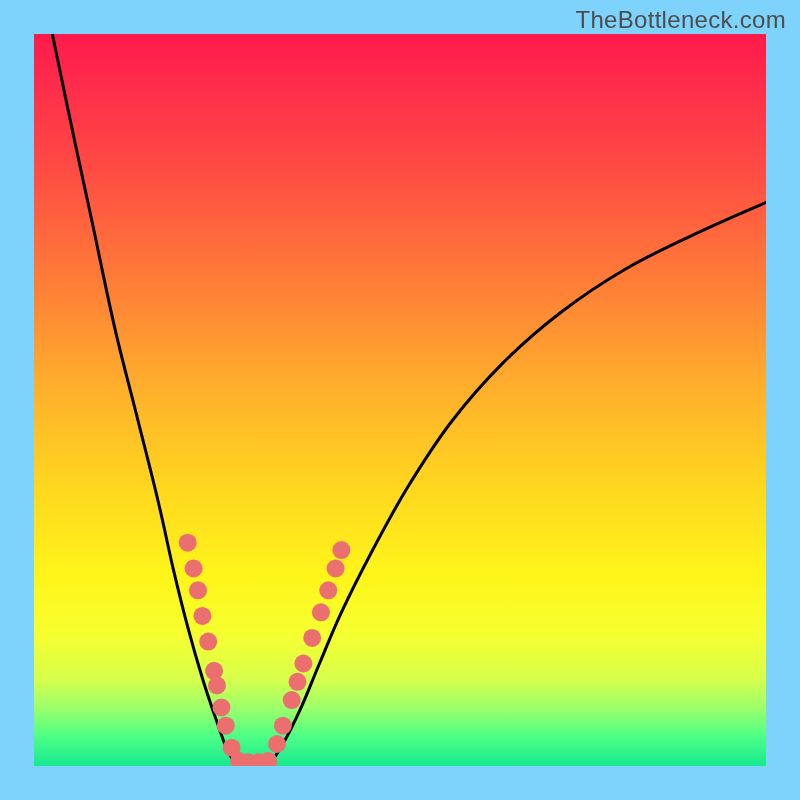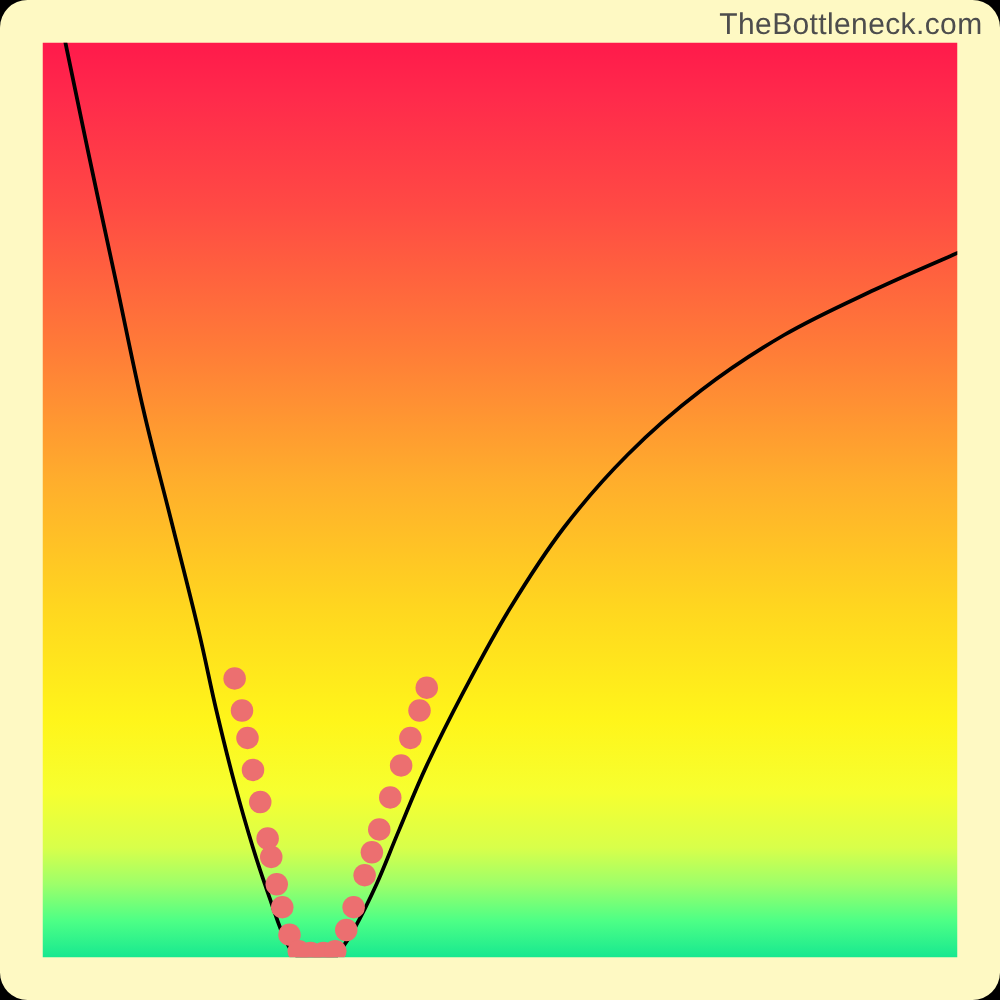--- a/index.html
+++ b/index.html
@@ -7,22 +7,21 @@
     padding: 0;
     width: 800px;
     height: 800px;
     overflow: hidden;
     background: #000;
     font-family: Arial, Helvetica, sans-serif;
   }
   .frame {
     position: absolute;
     inset: 0;
-    background: #fef9c3;
-    border-radius: 22px;
+    background: #7dd3fc;
   }
   .plot {
     position: absolute;
     left: 34px;
     top: 34px;
     width: 732px;
     height: 732px;
     overflow: hidden;
   }
   .gradient {

